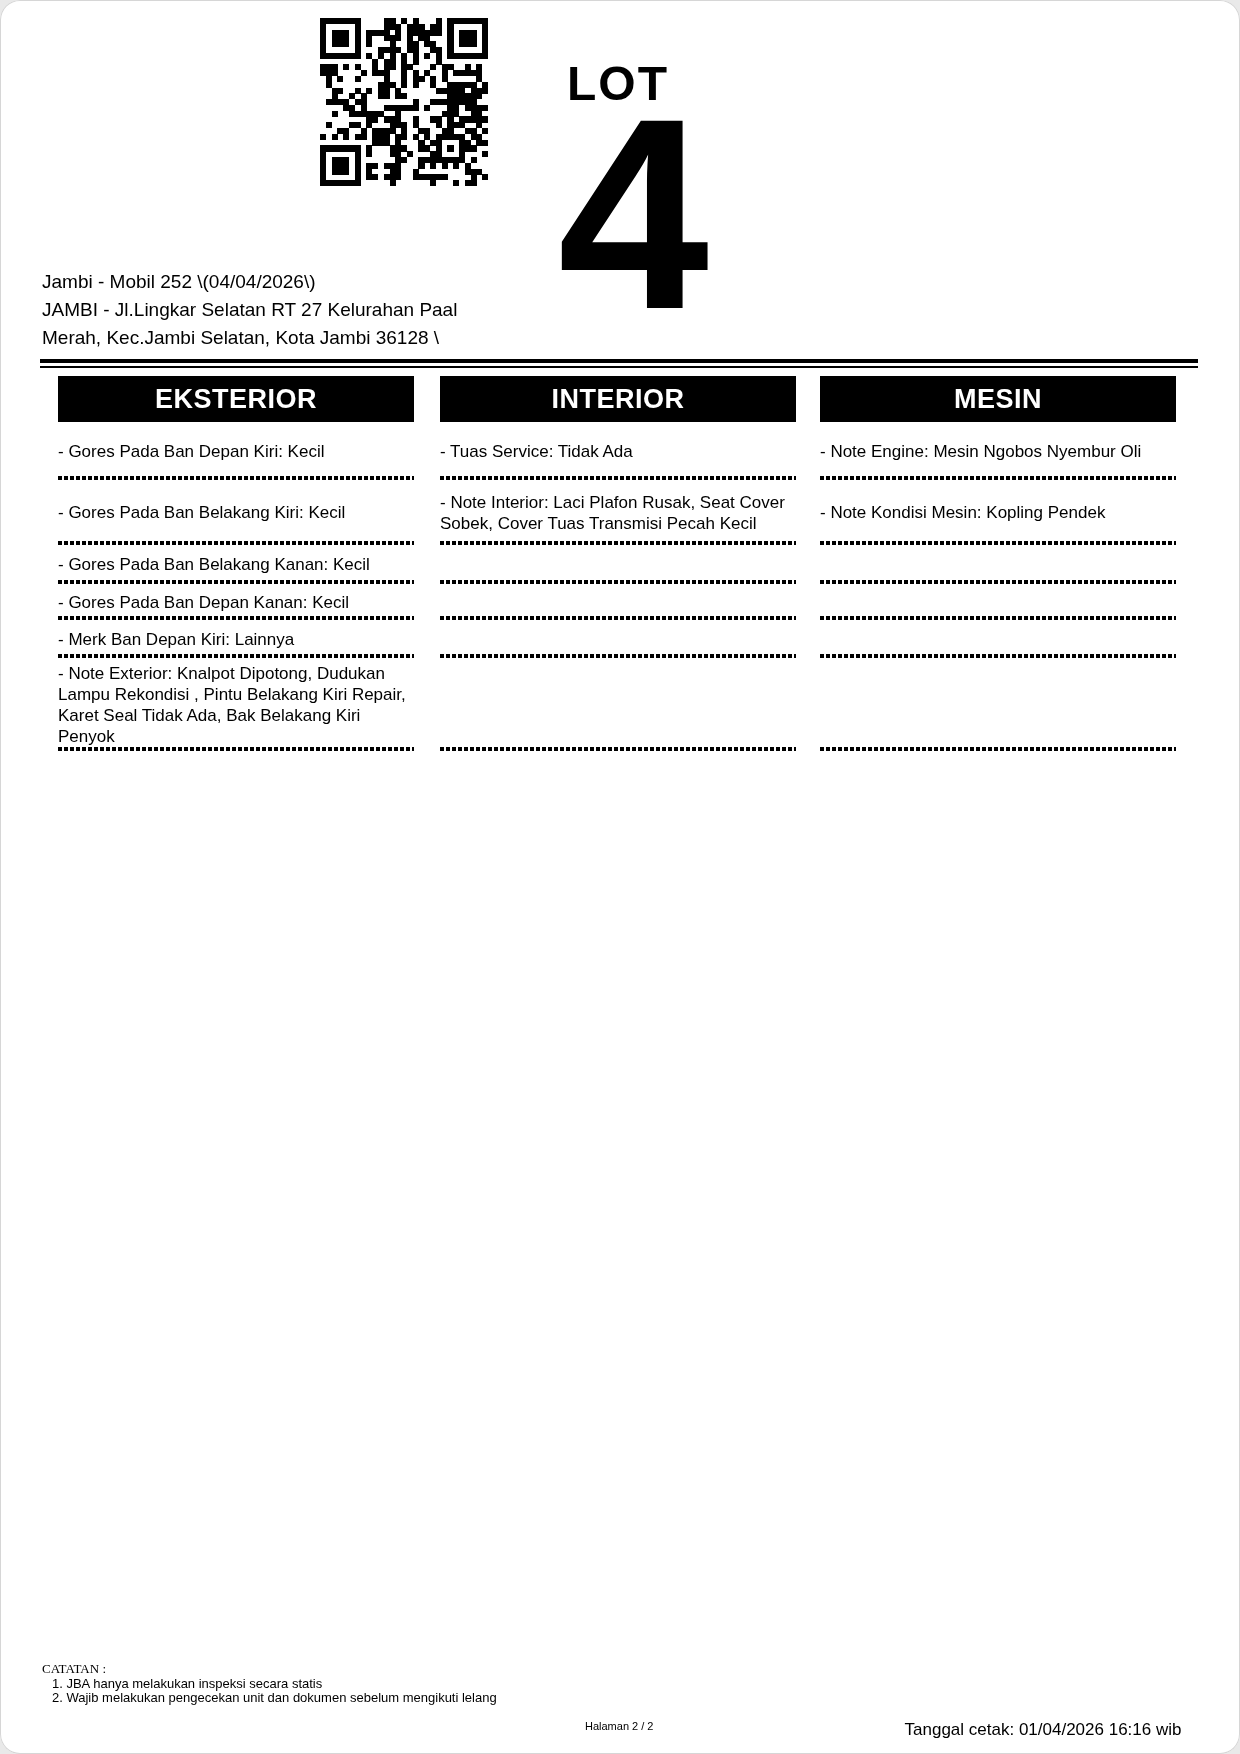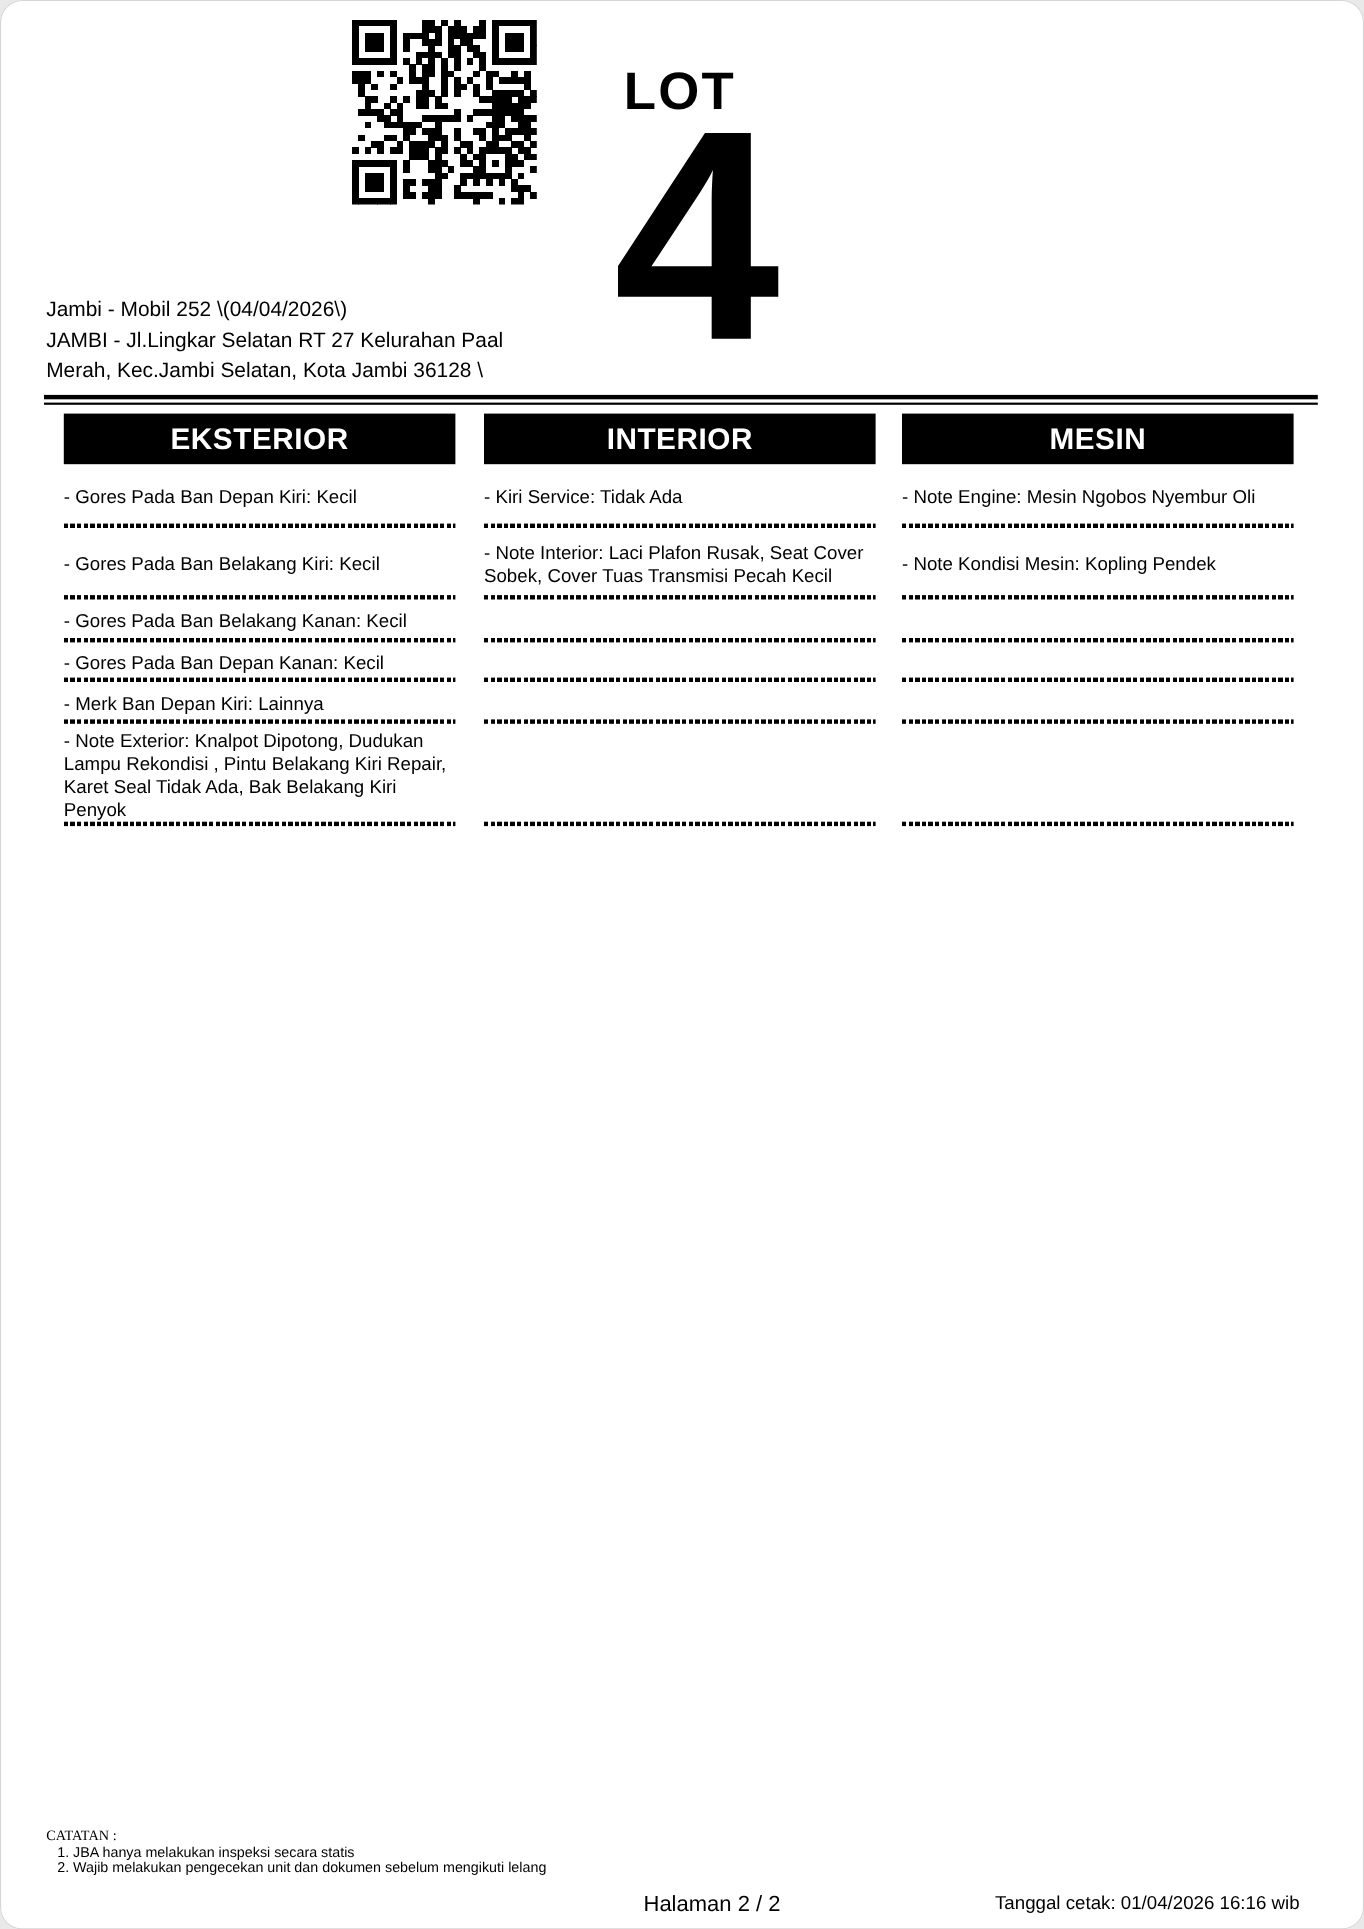--- a/index.html
+++ b/index.html
@@ -44,21 +44,21 @@
   .row .txt{font-size:17px;line-height:21px;}
   .r1{height:58px}.r2{height:65px}.r3{height:39px}.r4{height:36px}.r5{height:38px}.r6{height:93px}
   .divider{
     position:absolute;left:0;right:0;bottom:0;height:4px;
     background:repeating-linear-gradient(90deg,#000 0 4px,transparent 4px 6px);
   }
   
   .notes{position:absolute;left:42px;top:1661px;font-size:13px;line-height:14px;}
   .notes .notes-title{line-height:16px;font-family:Liberation Serif, serif;}
   .notes .note-item{margin-left:10px;}
-  .page-indicator{position:absolute;left:585px;top:1720px;font-size:20px;}
+  .page-indicator{position:absolute;left:585px;top:1720px;font-size:11px;}
   .print-date{position:absolute;left:892px;top:1720px;width:302px;text-align:center;font-size:17px;}
 </style>
 </head>
 <body>
 
 <div class="page">
 
   <div class="qr" id="qr"><svg viewBox="0 0 29 29" width="168" height="168" shape-rendering="crispEdges">
         <g fill="#000">
           <rect x="0" y="0" width="1.05" height="1.05"></rect>
@@ -523,21 +523,21 @@
       <span class="txt">- Note Exterior: Knalpot Dipotong, Dudukan Lampu Rekondisi , Pintu Belakang Kiri Repair, Karet Seal Tidak Ada, Bak Belakang Kiri Penyok</span>
       <i class="divider"></i>
     </div>
   </section>
 
   <section class="col c2">
     <header class="col-header">
       <span>INTERIOR</span>
     </header>
     <div class="row r1">
-      <span class="txt">- Kiri Service: Tidak Ada</span>
+      <span class="txt">- Tuas Service: Tidak Ada</span>
       <i class="divider"></i>
     </div>
     <div class="row r2">
       <span class="txt">- Note Interior: Laci Plafon Rusak, Seat Cover Sobek, Cover Tuas Transmisi Pecah Kecil</span>
       <i class="divider"></i>
     </div>
     <div class="row r3">
       <span class="txt"></span>
       <i class="divider"></i>
     </div>

